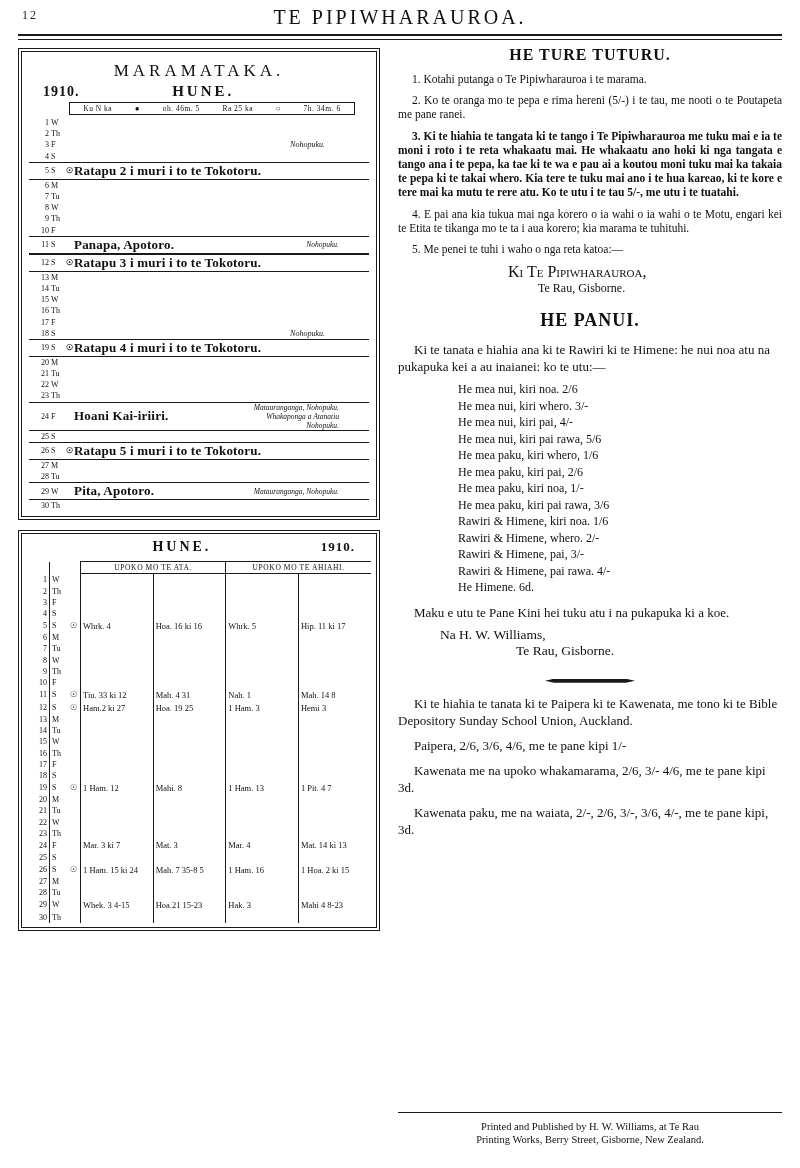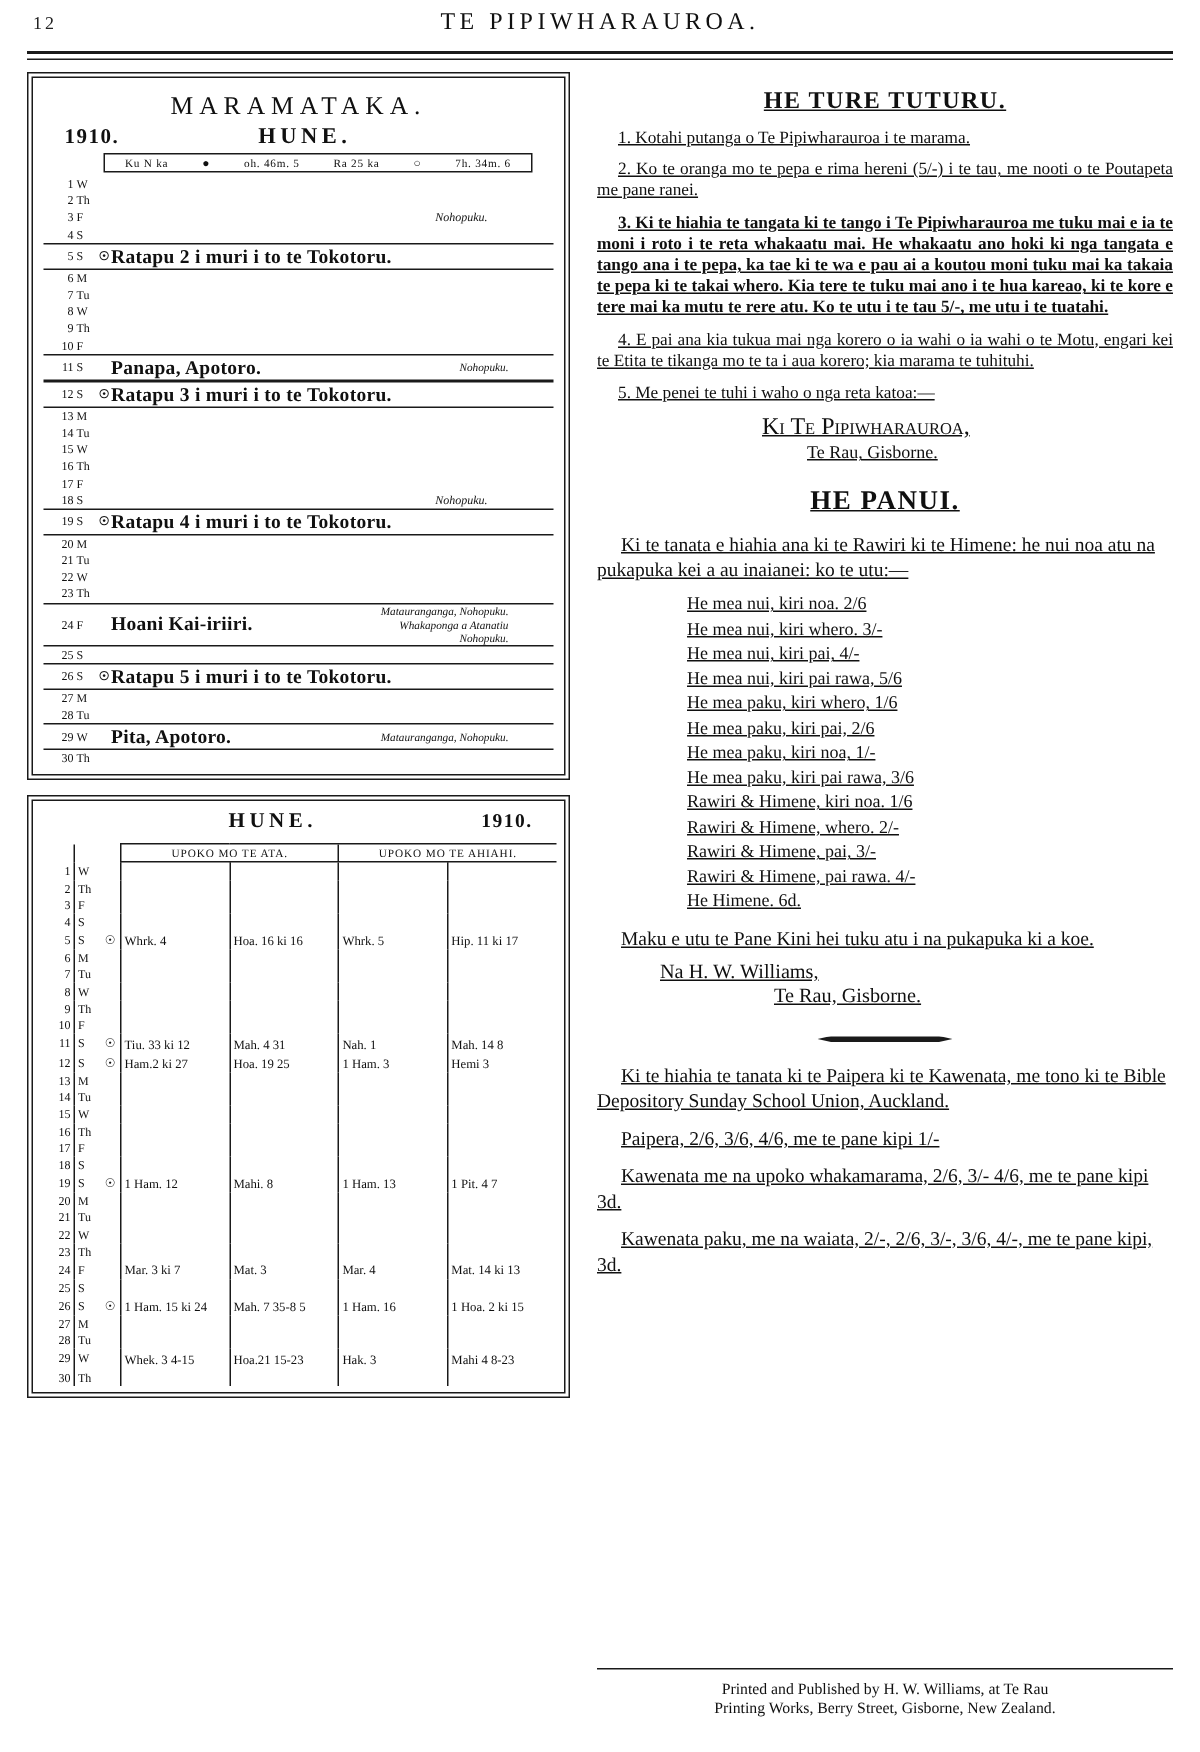--- a/index.html
+++ b/index.html
@@ -14,33 +14,33 @@
   .page { position:relative; width:800px; height:1168px;border-radius:21px; }
 
   
   .folio {
     position:absolute; left:22px; top:8px;
     font-size:12px; letter-spacing:2px; color:#222;
   }
   .masthead {
     position:absolute; left:0; top:6px; width:800px;
     text-align:center;
-    font-size:16px; letter-spacing:3px;
+    font-size:20px; letter-spacing:3px;
     font-family:"Liberation Serif", serif;
   }
   .rule-top {
     position:absolute; left:18px; top:34px; width:764px;
     border-top:2px solid #1a1a1a;
     border-bottom:1px solid #1a1a1a;
     height:3px;
   }
 
   
   .col-left { position:absolute; left:18px; top:48px; width:362px; }
-  .col-right { position:absolute; left:398px; top:59px; width:384px;text-decoration:underline; }
+  .col-right { position:absolute; left:398px; top:46px; width:384px; }
 
   
   .calbox {
     border:1px solid #1a1a1a;
     padding:4px 6px 6px 6px;
     position:relative;
   }
   .calbox:before {
     content:""; position:absolute; left:2px; top:2px; right:2px; bottom:2px;
     border:1px solid #1a1a1a; pointer-events:none;

